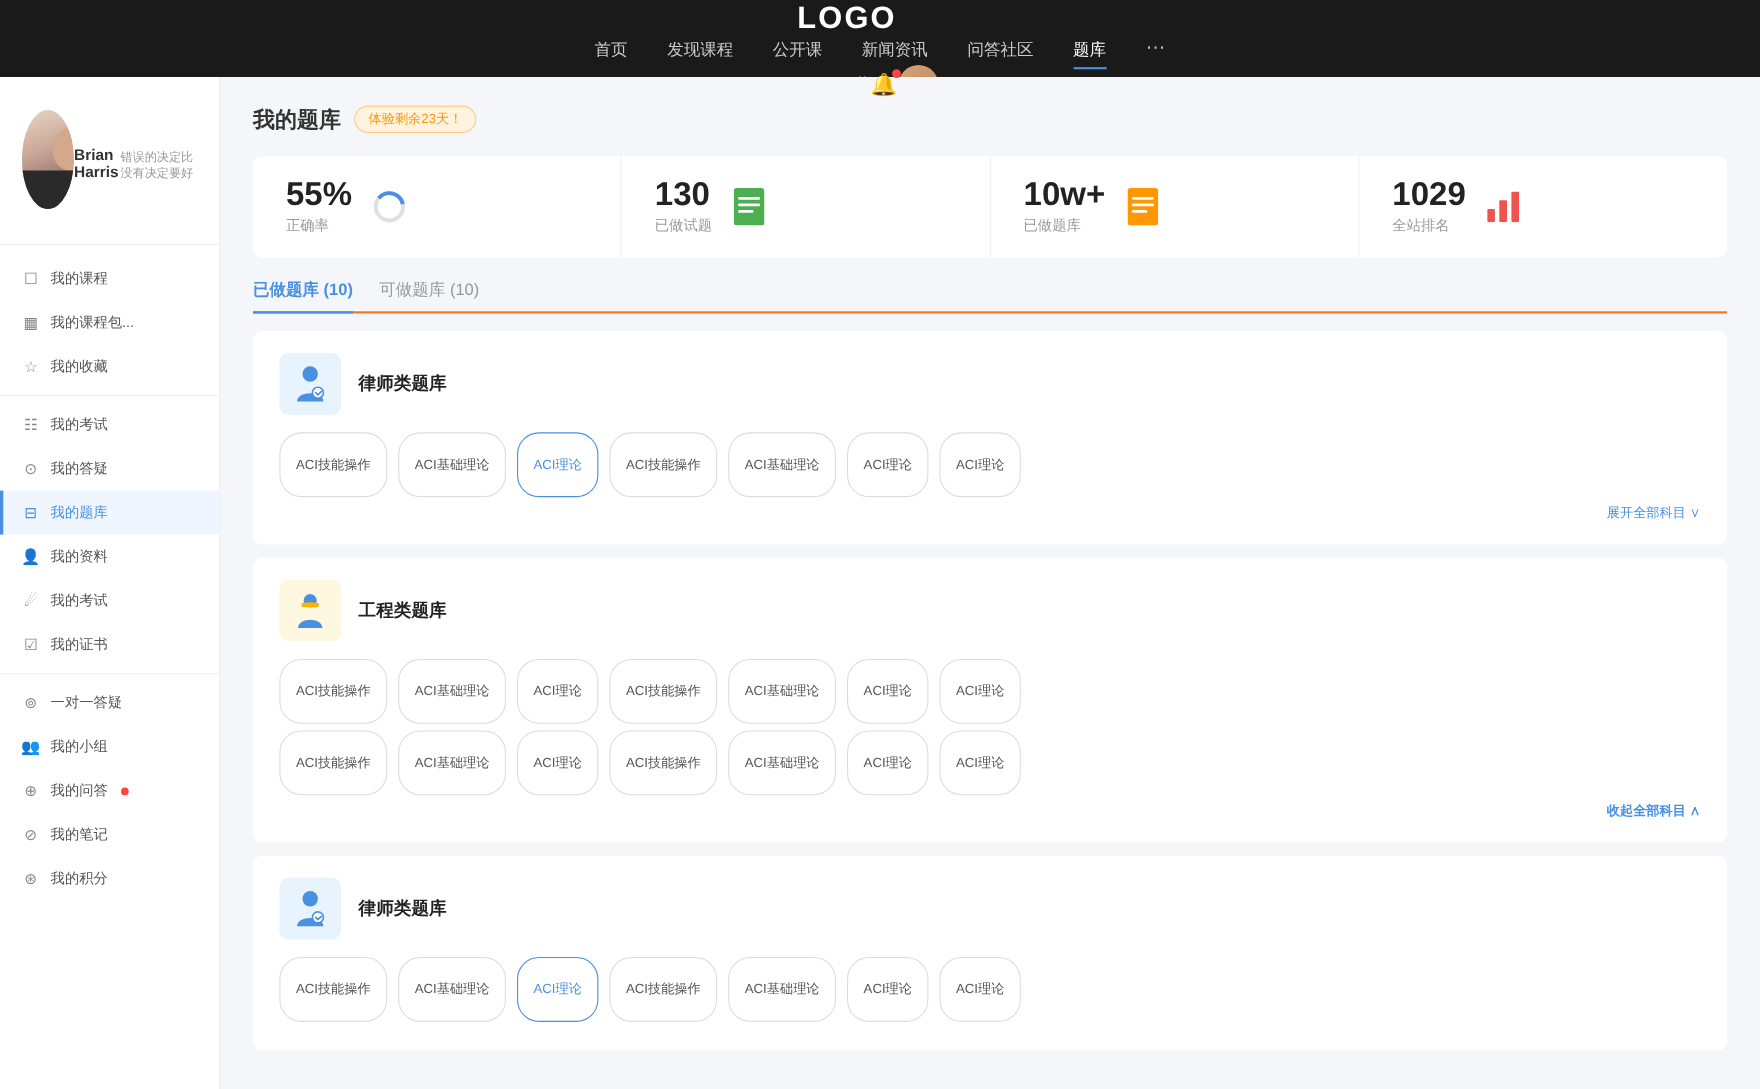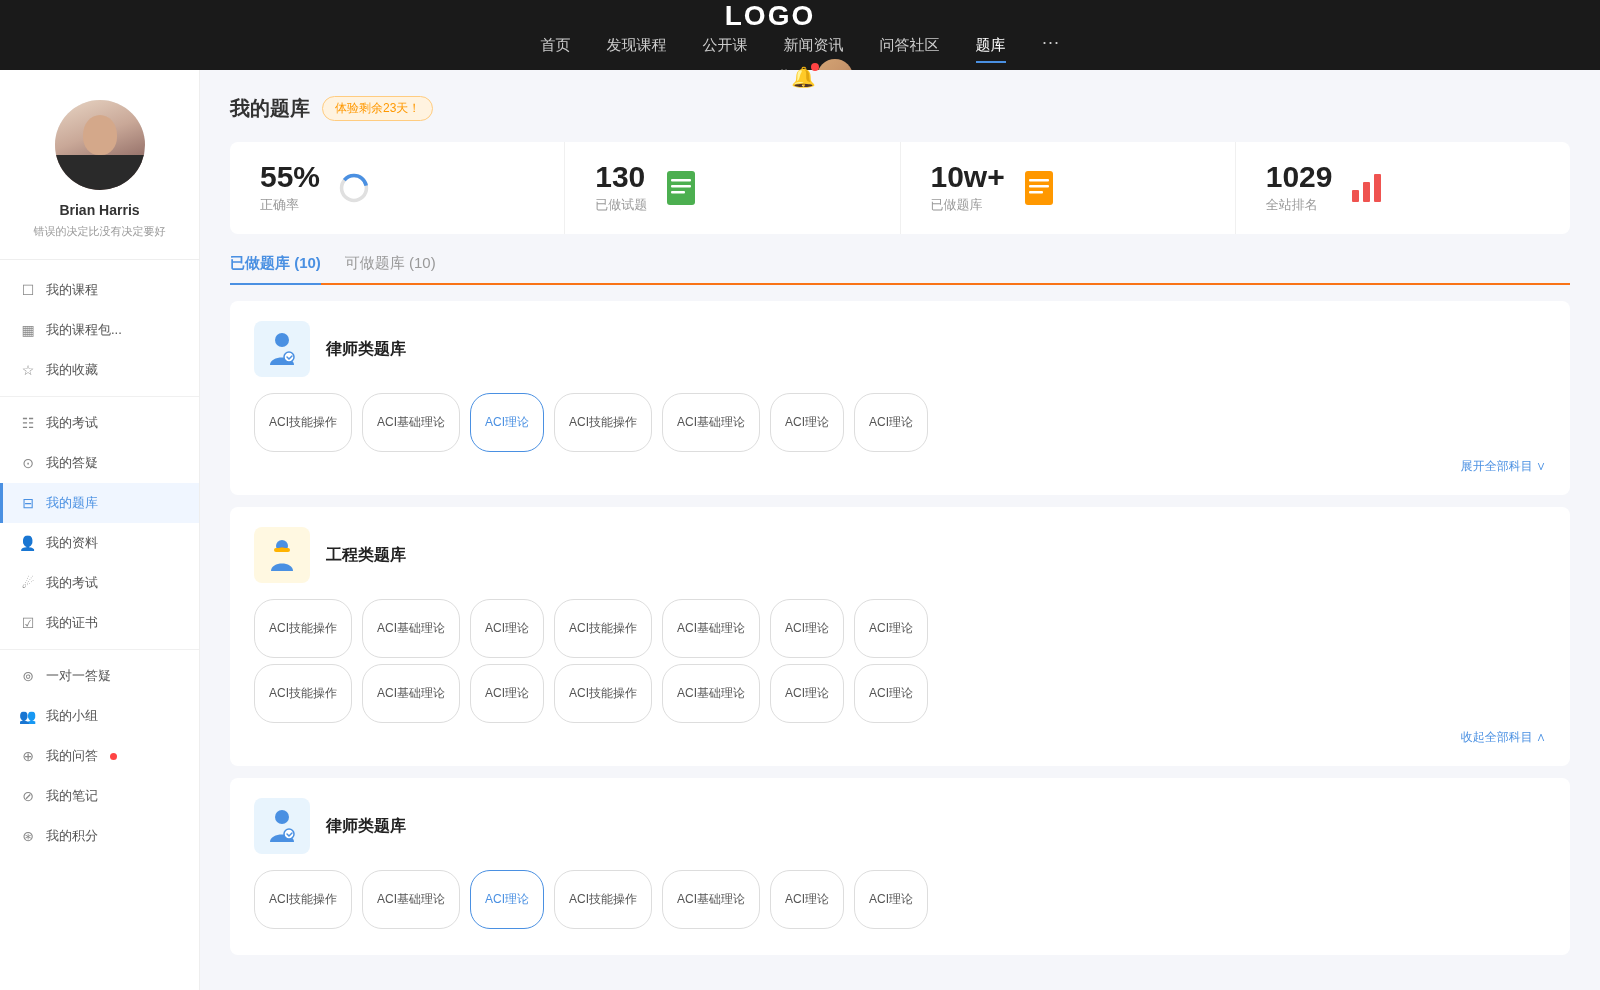--- a/index.html
+++ b/index.html
@@ -91,21 +91,21 @@
     
     .sidebar {
       width: 200px;
       background: white;
       padding: 0;
       flex-shrink: 0;
       border-right: 1px solid #eee;
     }
     .sidebar-profile {
       display: flex;
-      flex-direction: column;
+      flex-direction: row;
       align-items: center;
       padding: 30px 20px 20px;
       border-bottom: 1px solid #eee;
     }
     .avatar-circle {
       width: 90px;
       height: 90px;
       border-radius: 50%;
       background: #e8e8e8;
       overflow: hidden;
@@ -351,20 +351,21 @@
       color: #4a90e2;
       cursor: pointer;
       margin-top: 4px;
     }
     .collapse-link {
       text-align: right;
       font-size: 12px;
       color: #4a90e2;
       cursor: pointer;
       margin-top: 4px;
+      font-weight: bold;
     }
 
     
     .lawyer-svg { width: 40px; height: 40px; }
     .engineer-svg { width: 40px; height: 40px; }
   </style>
 </head>
 <body>
 
 <nav class="navbar">

